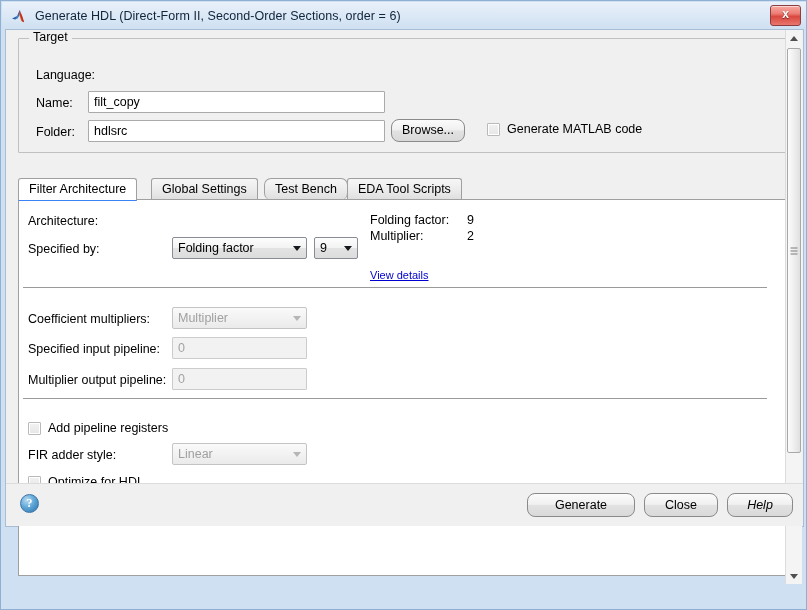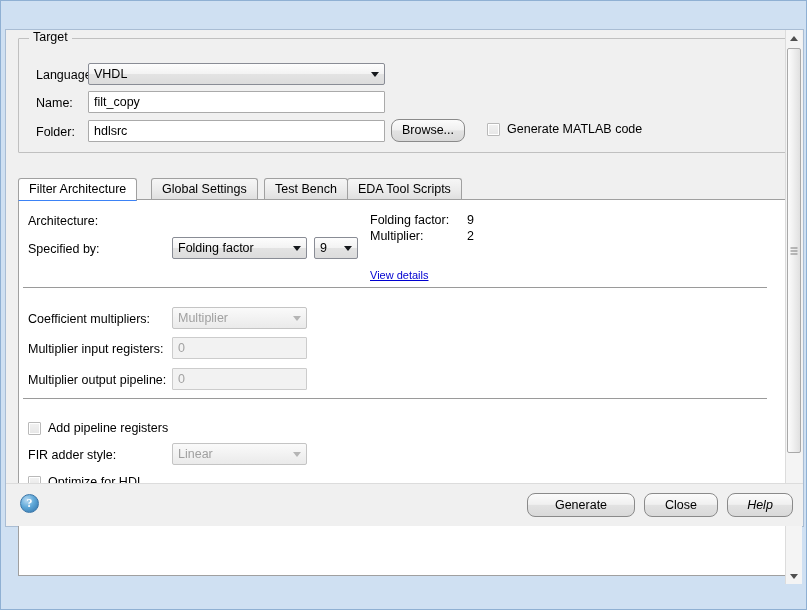--- a/index.html
+++ b/index.html
@@ -377,54 +377,62 @@
     font-weight: bold;
     line-height: 17px;
     font-family: "Liberation Serif", serif;
   }
 </style>
 </head>
 <body>
 
 <div id="window">
 
+  <div id="titlebar">
+    <div id="title-icon">
+      <svg width="18" height="18" viewBox="0 0 18 18" aria-hidden="true">
+        <path d="M1 11.5 L6.2 9.0 L8.6 3.0 L9.6 5.4 L6.9 11.0 L4.0 12.6 Z" fill="#2b5fa8"></path>
+        <path d="M8.6 3.0 L11.0 8.4 L13.1 15.2 L10.3 14.0 L8.4 8.2 Z" fill="#e8542f"></path>
+        <path d="M9.6 5.4 L11.6 10.6 L13.1 15.2 L11.4 14.6 L9.0 7.6 Z" fill="#b8331a"></path>
+        <path d="M6.2 9.0 L8.0 8.0 L6.3 11.4 L4.0 12.6 Z" fill="#4d86c9"></path>
+      </svg>
+    </div>
+    <div id="title-text">Generate HDL (Direct-Form II, Second-Order Sections, order = 6)</div>
+    <div id="close-btn">
+      <span class="x">x</span>
+    </div>
+  </div>
 
   <div id="client">
 
     <div id="target-group">
       <div id="target-legend">Target</div>
     </div>
 
     <div class="field-label" style="left:22px; top:38px;">Language:</div>
-    <div class="combo" style="left:82px; top:33px; width:297px;">
-      <span class="combo-text">VHDL</span>
-      <span class="arrow">
-          <i class="arrow-glyph"></i>
-        </span>
-    </div>
 
     <div class="field-label" style="left:22px; top:66px;">Name:</div>
     <div class="textfield" style="left:82px; top:61px; width:297px;" placeholder="">filt_copy</div>
 
     <div class="field-label" style="left:22px; top:95px;">Folder:</div>
     <div class="textfield" style="left:82px; top:90px; width:297px;" placeholder="">hdlsrc</div>
 
     <div class="button" style="left:385px; top:89px; width:74px;">Browse...</div>
 
     <div class="checkrow" style="left:481px; top:92px;">
       <span class="checkbox">
           <i class="inner"></i>
         </span>
       <span>Generate MATLAB code</span>
     </div>
 
     <div id="tabstrip">
       <div class="tab active" style="left:0px;">Filter Architecture</div>
       <div class="tab" style="left:133px;">Global Settings</div>
-      <div class="tab" style="left:246px;">Test Bench</div>
+      <div class="tab" style="left:246px;border-radius:7px;">Test Bench</div>
       <div class="tab" style="left:329px;">EDA Tool Scripts</div>
     </div>
 
     <div id="tabpanel">
 
       <div class="static-text" style="left:9px; top:14px;">Architecture:</div>
 
       <div class="static-text" style="left:9px; top:42px;">Specified by:</div>
       <div class="combo" style="left:153px; top:37px; width:135px;">
         <span class="combo-text">Folding factor</span>
@@ -449,21 +457,21 @@
       <div class="hr" style="left:4px; top:87px; width:744px;"></div>
 
       <div class="static-text" style="left:9px; top:112px;">Coefficient multipliers:</div>
       <div class="combo disabled" style="left:153px; top:107px; width:135px;">
         <span class="combo-text">Multiplier</span>
         <span class="arrow">
             <i class="arrow-glyph"></i>
           </span>
       </div>
 
-      <div class="static-text" style="left:9px; top:142px;">Multiplier input registers:</div>
+      <div class="static-text" style="left:9px; top:142px;">Specified input pipeline:</div>
       <div class="textfield disabled" style="left:153px; top:137px; width:135px;">0</div>
 
       <div class="static-text" style="left:9px; top:173px;">Multiplier output pipeline:</div>
       <div class="textfield disabled" style="left:153px; top:168px; width:135px;">0</div>
 
       <div class="hr" style="left:4px; top:198px; width:744px;"></div>
 
       <div class="checkrow" style="left:9px; top:221px;">
         <span class="checkbox">
             <i class="inner"></i>

